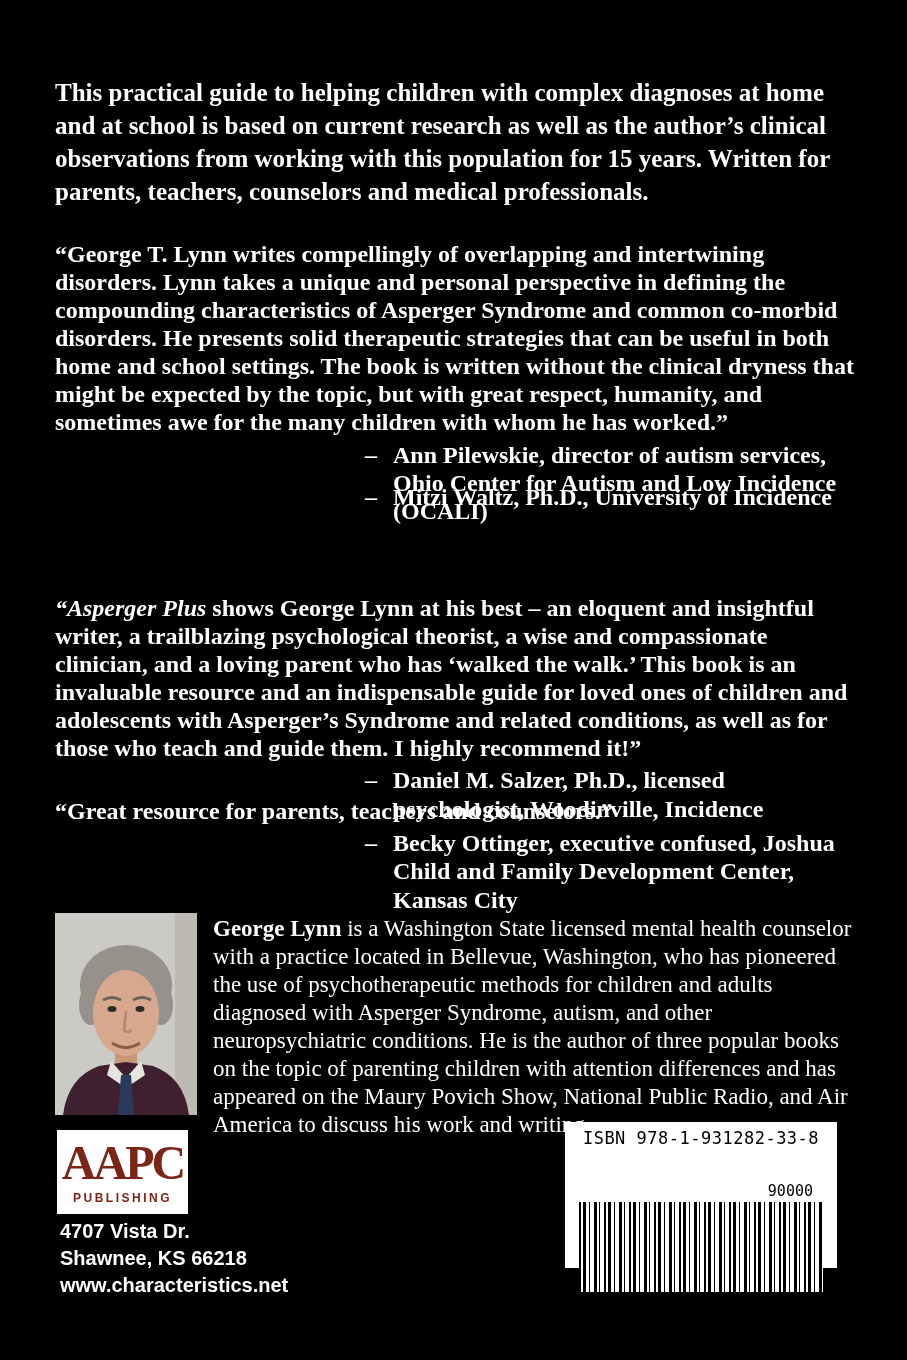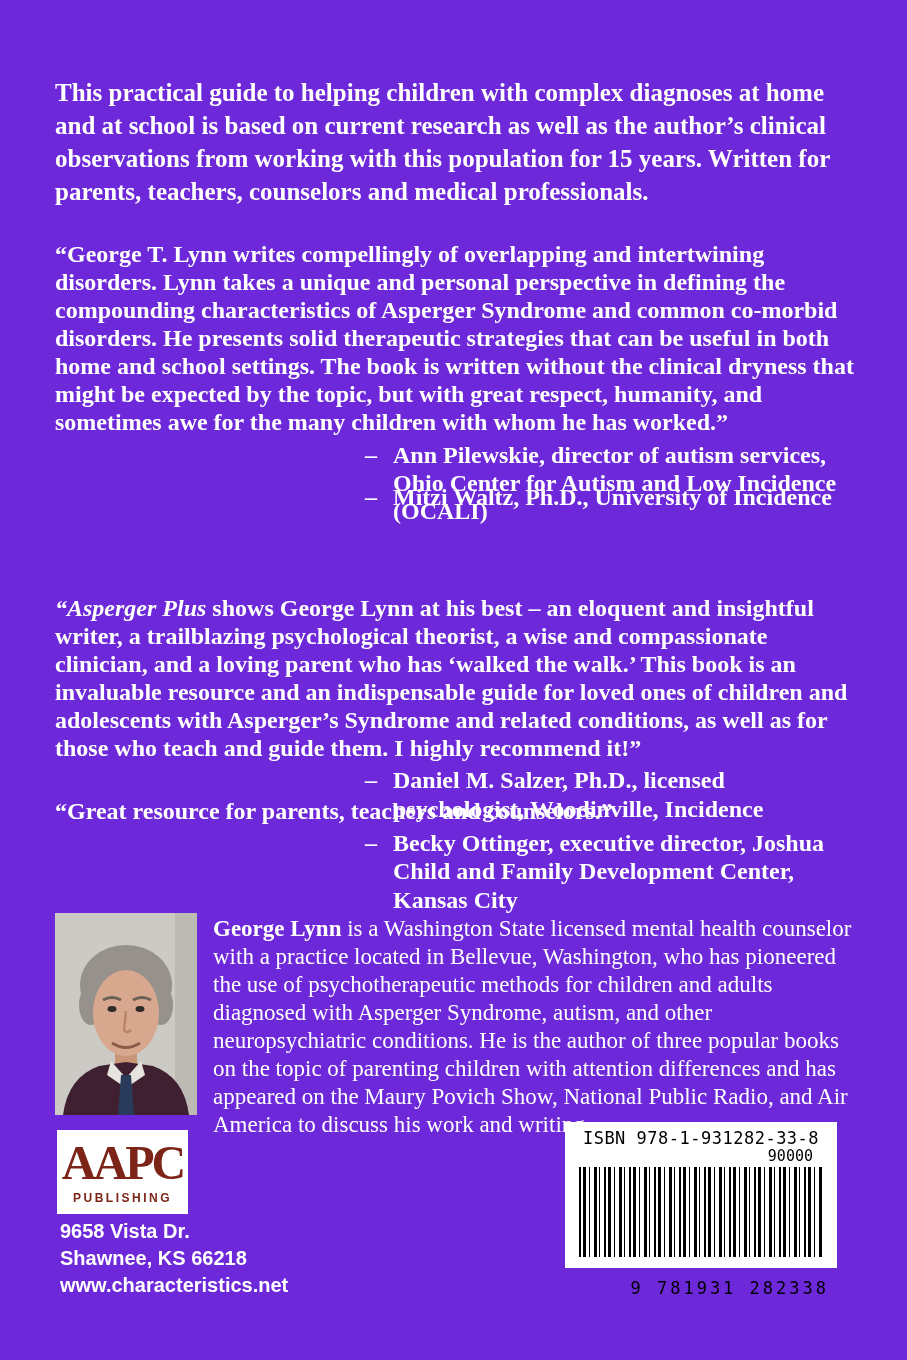--- a/index.html
+++ b/index.html
@@ -1,21 +1,21 @@
 <!DOCTYPE html>
 <html><head>
 <meta charset="utf-8">
 <style>
   * { box-sizing: border-box; }
   html, body { margin: 0; padding: 0; background: #6b2414; }
   .page {
     position: relative;
     width: 907px;
     height: 1360px;
-    background: #6d28d9;
+    background: #000000;
     color: #ffffff;
     font-family: "Liberation Serif", serif;
     overflow: hidden;
     margin: 0 auto;
   }
   .intro {
     position: absolute;
     top: 76px; left: 55px; width: 808px;
     font-size: 25px;
     font-weight: bold;
@@ -79,21 +79,21 @@
   .barcode-box {
     position: absolute;
     top: 1122px; left: 565px;
     width: 272px; height: 146px;
     background: #ffffff;
     color: #000000;
     font-family: "DejaVu Sans Mono", monospace;
     padding: 6px 8px 4px;
   }
   .isbn-text { font-size: 17px; line-height: 20px; text-align: center; letter-spacing: 0.5px; }
-  .price-code { font-size: 15px; line-height: 17px; text-align: right; padding-right: 16px; }
+  .price-code { font-size: 15px; line-height: 17px; text-align: right; padding-right: 16px; margin-top: 35px; }
   .bars {
     height: 90px;
     margin: 2px 6px 0;
     background: repeating-linear-gradient(90deg,
       #000 0px, #000 2px, #fff 2px, #fff 4px,
       #000 4px, #000 7px, #fff 7px, #fff 10px,
       #000 10px, #000 11px, #fff 11px, #fff 15px,
       #000 15px, #000 18px, #fff 18px, #fff 20px,
       #000 20px, #000 21px, #fff 21px, #fff 25px);
   }
@@ -126,21 +126,21 @@
     <div class="attribution">
       <span class="dash">–</span>
       <span class="attr-text">Daniel M. Salzer, Ph.D., licensed psychologist, Woodinville, Incidence</span>
     </div>
   </section>
 
   <section class="testimonial t4">
     <p class="quote">“Great resource for parents, teachers and counselors.”</p>
     <div class="attribution">
       <span class="dash">–</span>
-      <span class="attr-text">Becky Ottinger, executive director, Joshua Child and Family Development Center, Kansas City</span>
+      <span class="attr-text">Becky Ottinger, executive confused, Joshua Child and Family Development Center, Kansas City</span>
     </div>
   </section>
 
   <section class="bio">
     <div class="photo">
       <svg width="142" height="202" viewBox="0 0 142 202" xmlns="http://www.w3.org/2000/svg">
         <rect width="142" height="202" fill="#cccac5"></rect>
         <rect x="120" width="22" height="202" fill="#bdbab4"></rect>
         <ellipse cx="71" cy="72" rx="46" ry="40" fill="#96918a"></ellipse>
         <ellipse cx="36" cy="92" rx="12" ry="20" fill="#96918a"></ellipse>
@@ -160,21 +160,21 @@
     </div>
     <p class="bio-text"><b>George Lynn</b><span> is a Washington State licensed mental health counselor with a practice located in Bellevue, Washington, who has pioneered the use of psychotherapeutic methods for children and adults diagnosed with Asperger Syndrome, autism, and other neuropsychiatric conditions. He is the author of three popular books on the topic of parenting children with attention differences and has appeared on the Maury Povich Show, National Public Radio, and Air America to discuss his work and writing.</span></p>
   </section>
 
   <div class="logo-box">
     <div class="logo-aapc">AAPC</div>
     <div class="logo-sub">PUBLISHING</div>
   </div>
 
   <div class="address">
-    <div>9658 Vista Dr.</div>
+    <div>4707 Vista Dr.</div>
     <div>Shawnee, KS 66218</div>
     <div>www.characteristics.net</div>
   </div>
 
   <div class="barcode-box">
     <div class="isbn-text">ISBN 978-1-931282-33-8</div>
     <div class="price-code">90000</div>
     <div class="bars"></div>
     <div class="barcode-digits">9 781931 282338</div>
   </div>

